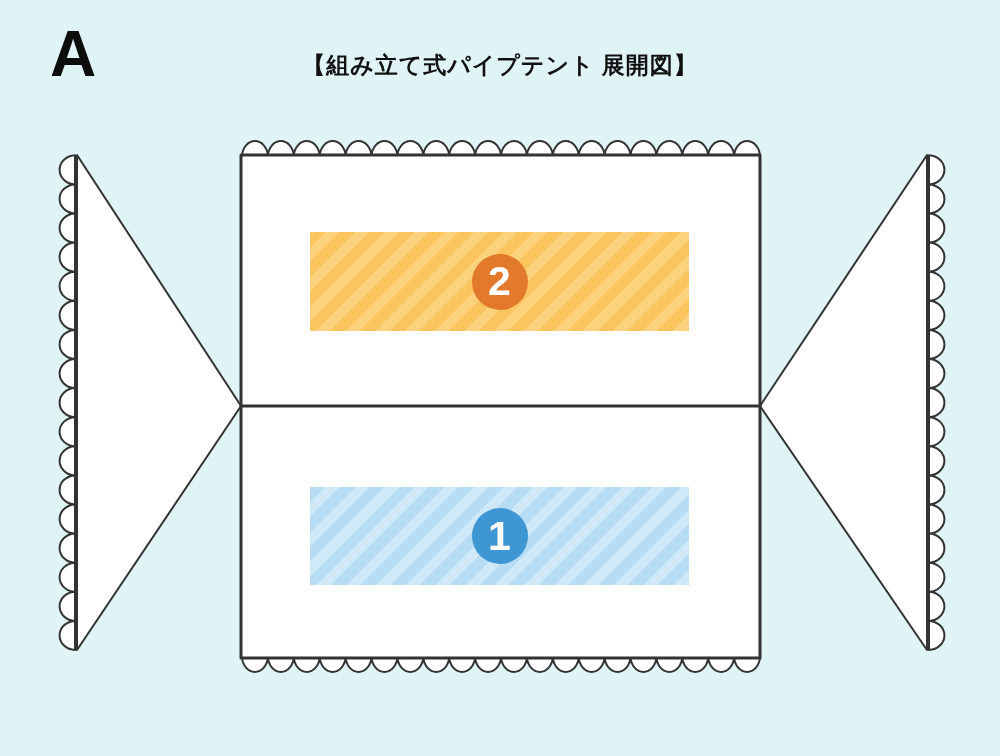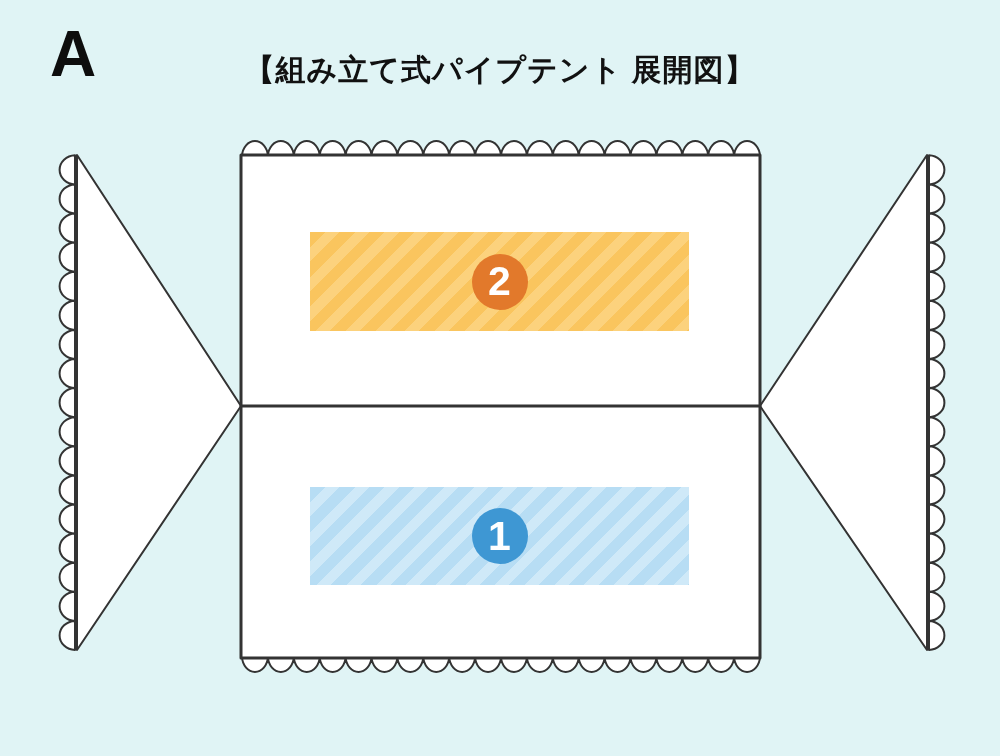--- a/index.html
+++ b/index.html
@@ -8,21 +8,21 @@
     background:var(--bg,#e0f4f5);
     font-family:"Liberation Sans","DejaVu Sans",sans-serif;
   }
   .stage{position:absolute;inset:0;width:1000px;height:756px;}
   .panel-label{
     position:absolute;left:50px;top:22px;
     font-size:64px;font-weight:800;color:#0d0d0d;line-height:1;
   }
   .diagram-title{
     position:absolute;left:0;top:52px;width:1000px;
-    text-align:center;font-size:30px;font-weight:600;color:#111;
+    text-align:center;font-size:23px;font-weight:600;color:#111;
     letter-spacing:1px;line-height:1.2;
   }
   svg.outlines{position:absolute;left:0;top:0;}
   .band{position:absolute;display:flex;align-items:center;justify-content:center;}
   .band-top{
     left:310px;top:232px;width:379px;height:99px;
     background:repeating-linear-gradient(135deg,
       var(--p1-base,#fac55e) 0 11px, var(--p1-stripe,#fcd27d) 11px 21px);
   }
   .band-bottom{

